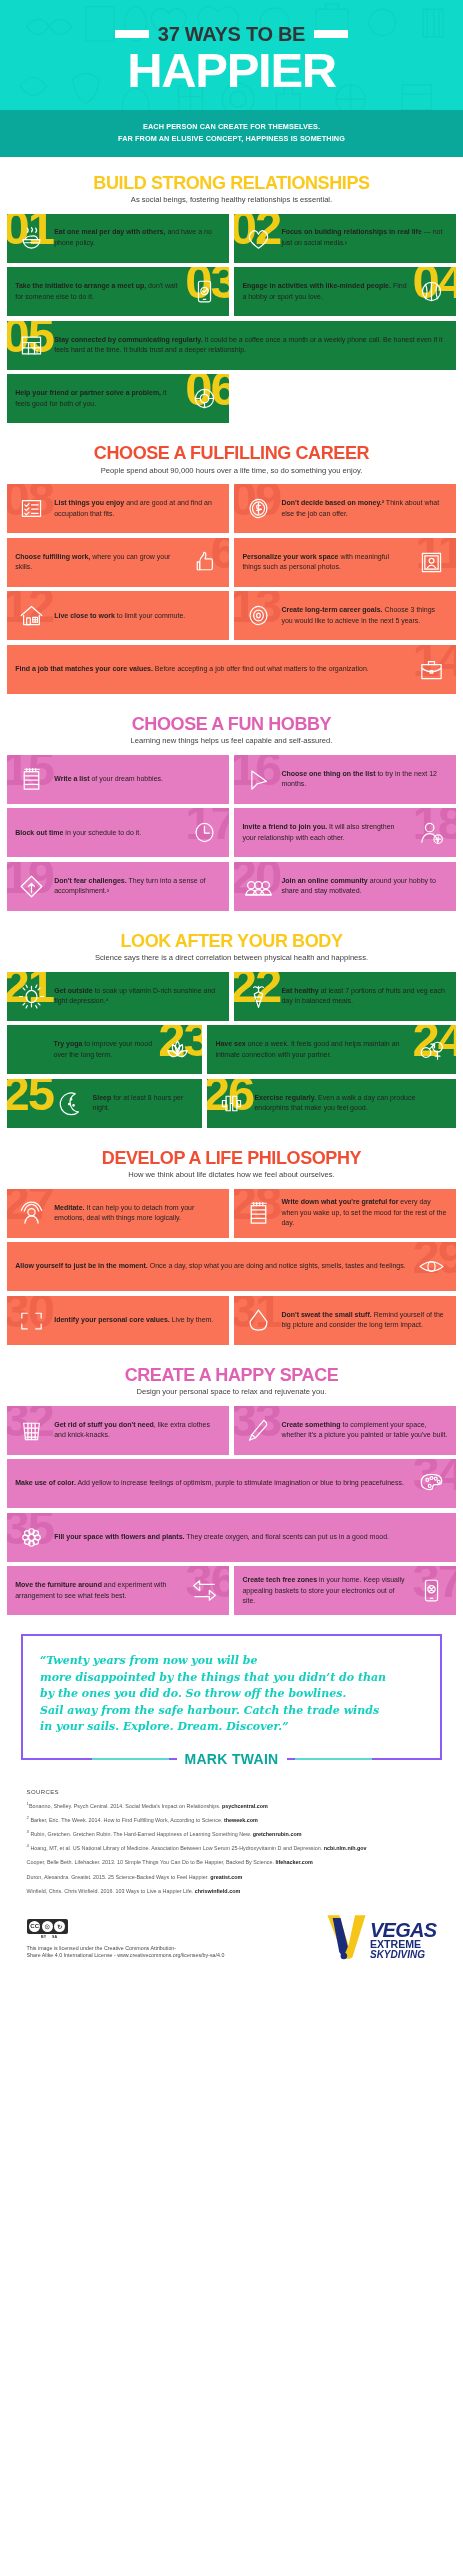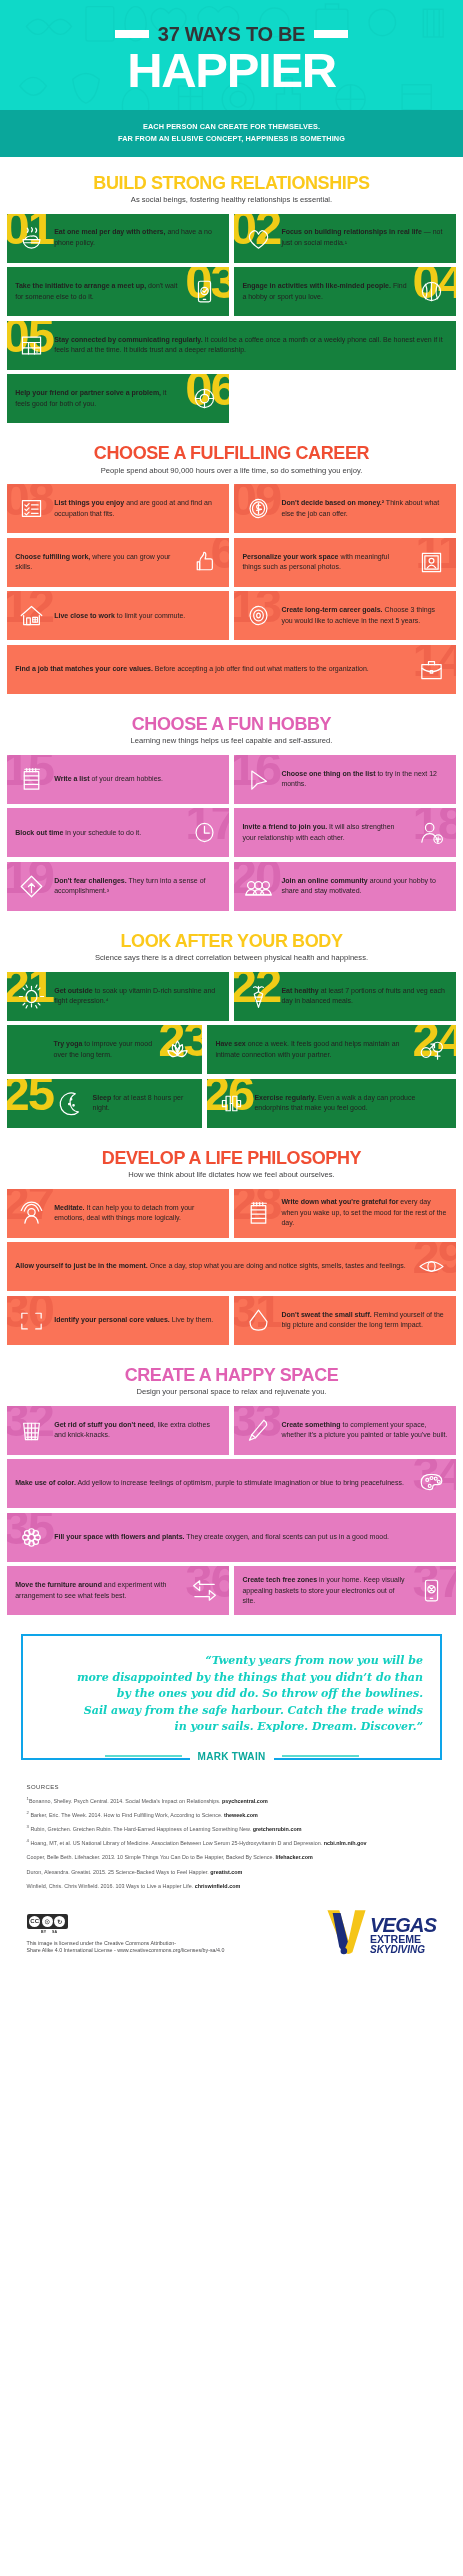--- a/index.html
+++ b/index.html
@@ -109,39 +109,39 @@
   .coral .watermark { color: #f0644c; }
   .coral .section-title { color: #f04e33; }
 
   .pink .card { background: #e57bc0; }
   .pink .watermark { color: #d968b2; }
   .pink .section-title { color: #e061b3; }
 
   
   .quote-wrap { padding: 14.6px 21px 5.3px; position: relative; }
   .quote-box {
-    border: 2px solid #0ea5e9;
+    border: 2px solid #8b5cf6;
     padding: 17px 17px 22.5px;
-    text-align: right;
+    text-align: left;
   }
   .quote-text {
     font-family: "DejaVu Serif", serif;
     font-style: italic; font-weight: 700;
     font-size: 11px; line-height: 1.5;
     color: #12cfc0;
   }
   .quote-author-row {
     display: flex; align-items: center; justify-content: center;
     gap: 8px;
     margin-top: -9.3px; position: relative; z-index: 3;
   }
   .qa-rule { height: 2px; background: #5ddbcf; width: 77px; }
   .quote-author {
     background: #fff; padding: 0 8px;
-    font-size: 10px; font-weight: 700; color: #0aa79b;
+    font-size: 14px; font-weight: 700; color: #0aa79b;
     letter-spacing: 0.3px;
   }
 
   
   .sources { padding: 17px 26.5px 4px; }
   .sources-title {
     font-size: 6px; color: #444; letter-spacing: 0.4px; margin-bottom: 6px;
   }
   .source-item {
     font-size: 5.4px; color: #58585a; line-height: 1.3;

